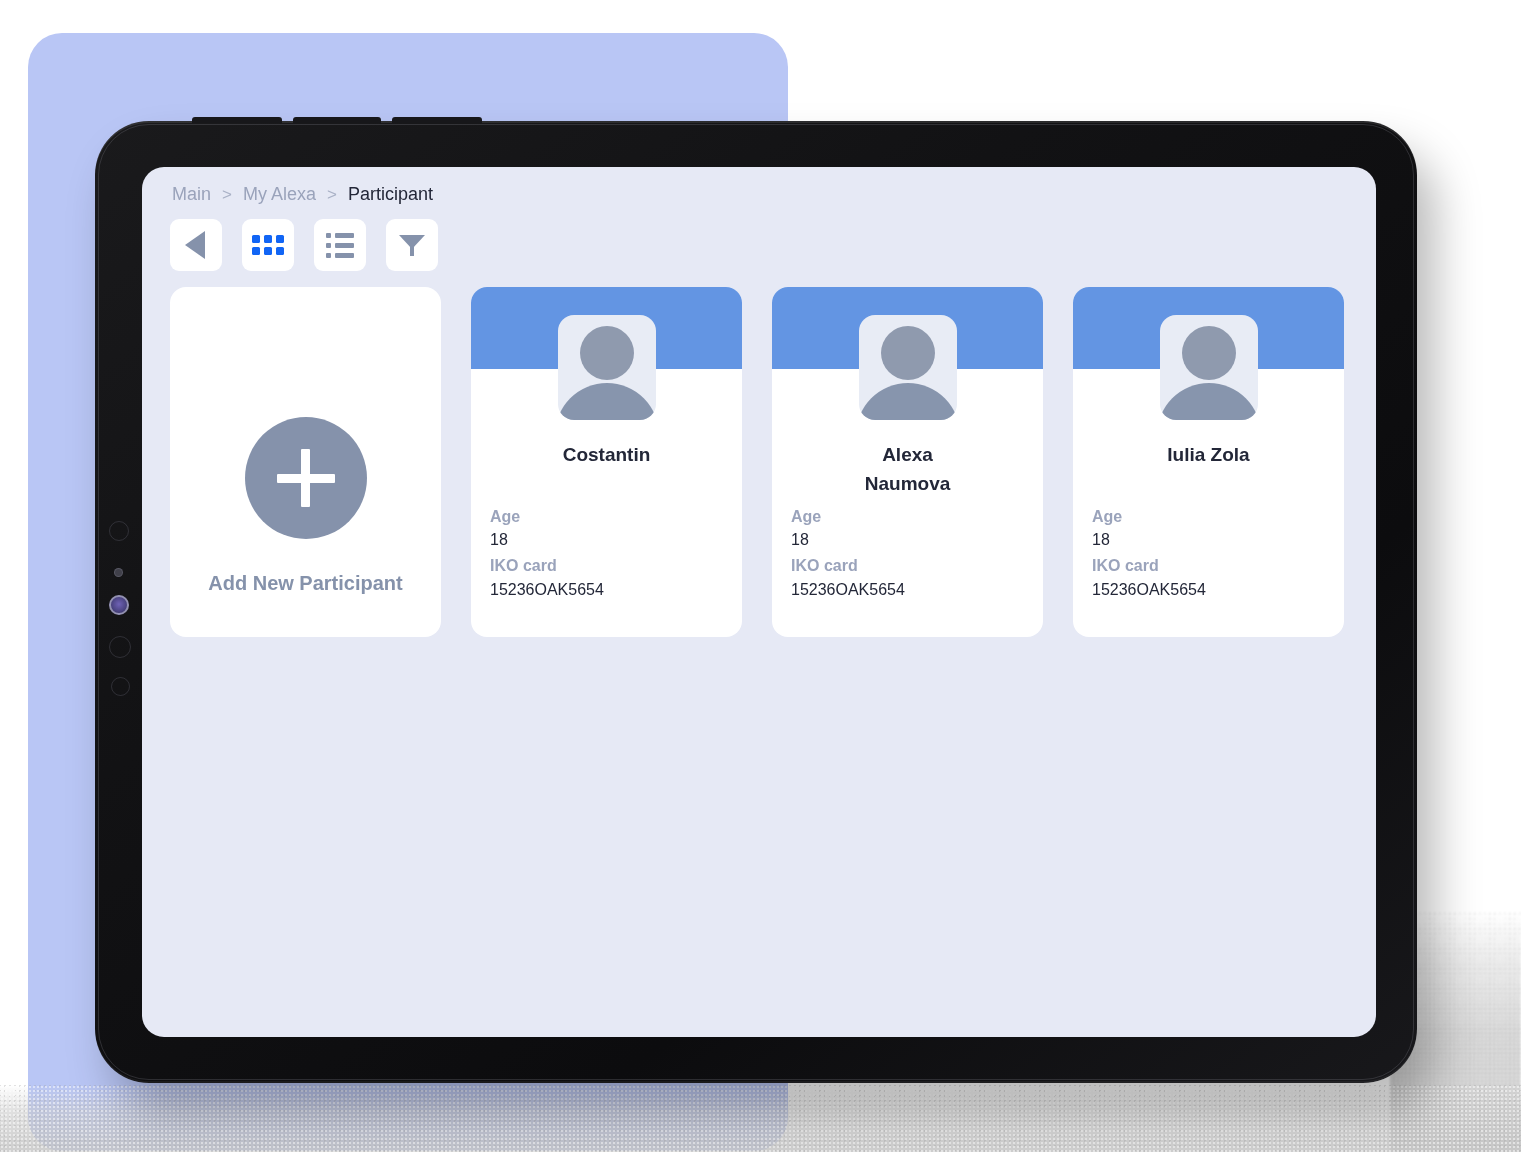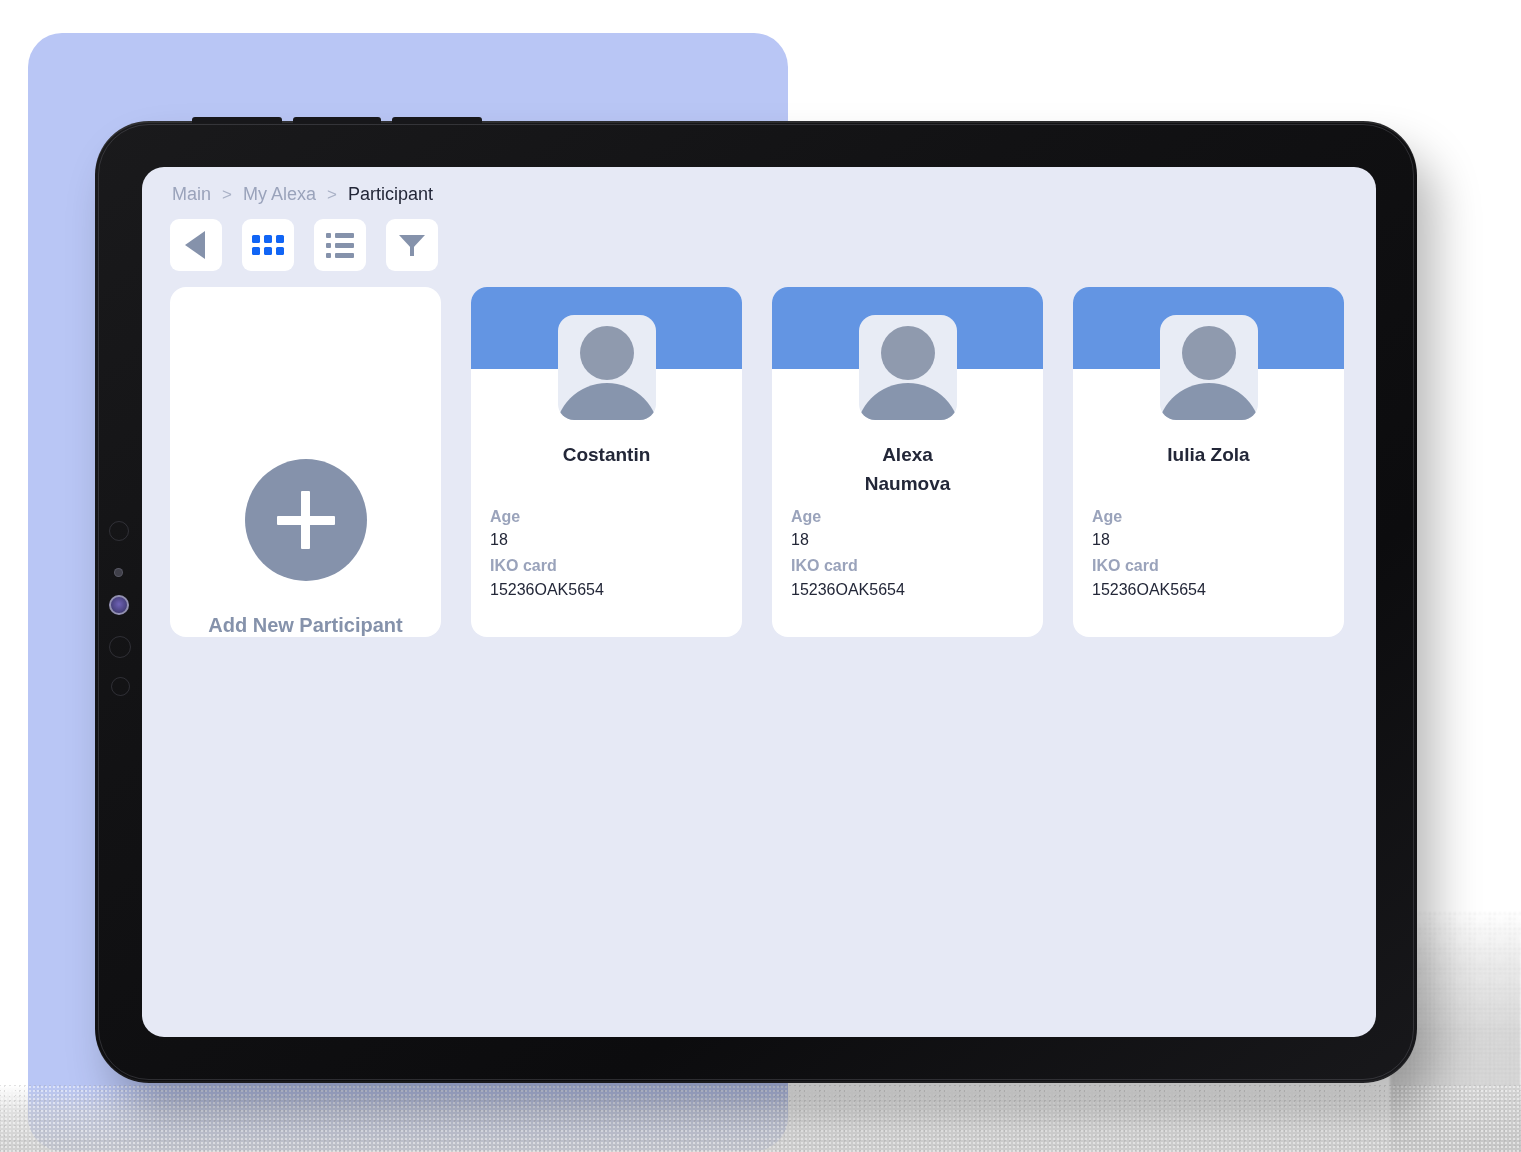--- a/index.html
+++ b/index.html
@@ -208,21 +208,21 @@
     overflow: hidden;
     position: relative;
     cursor: pointer;
   }
 
   
   .card-add {
     display: flex;
     flex-direction: column;
     align-items: center;
-    justify-content: flex-end;
+    justify-content: center;
     padding-top: 88px;
   }
   .plus-circle {
     width: 122px;
     height: 122px;
     border-radius: 50%;
     background: #8592ab;
     position: relative;
   }
   .plus-circle::before,

